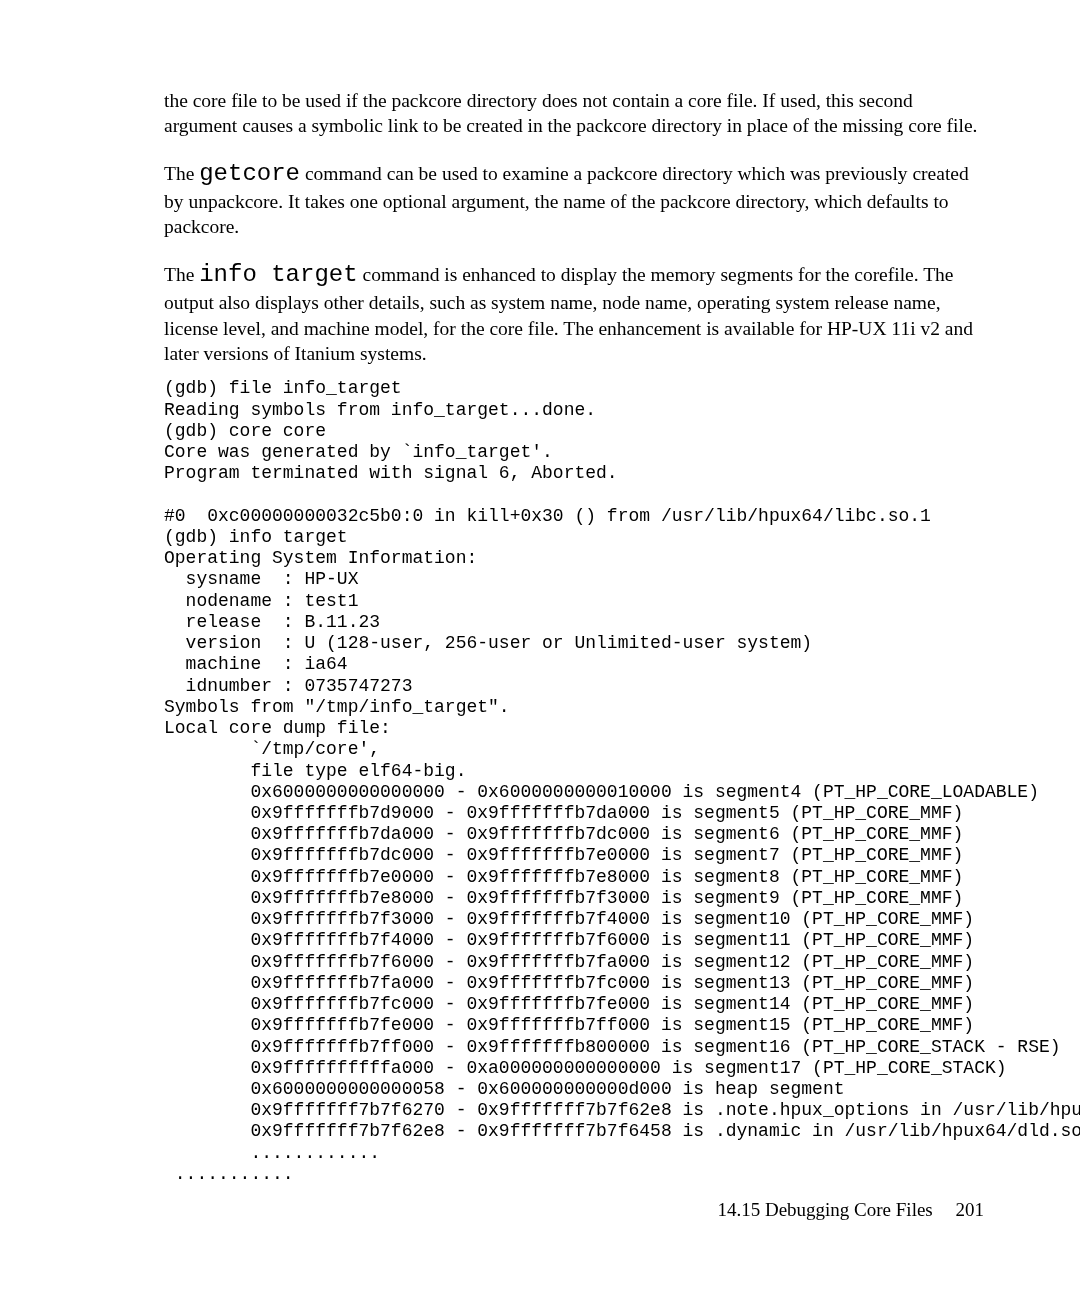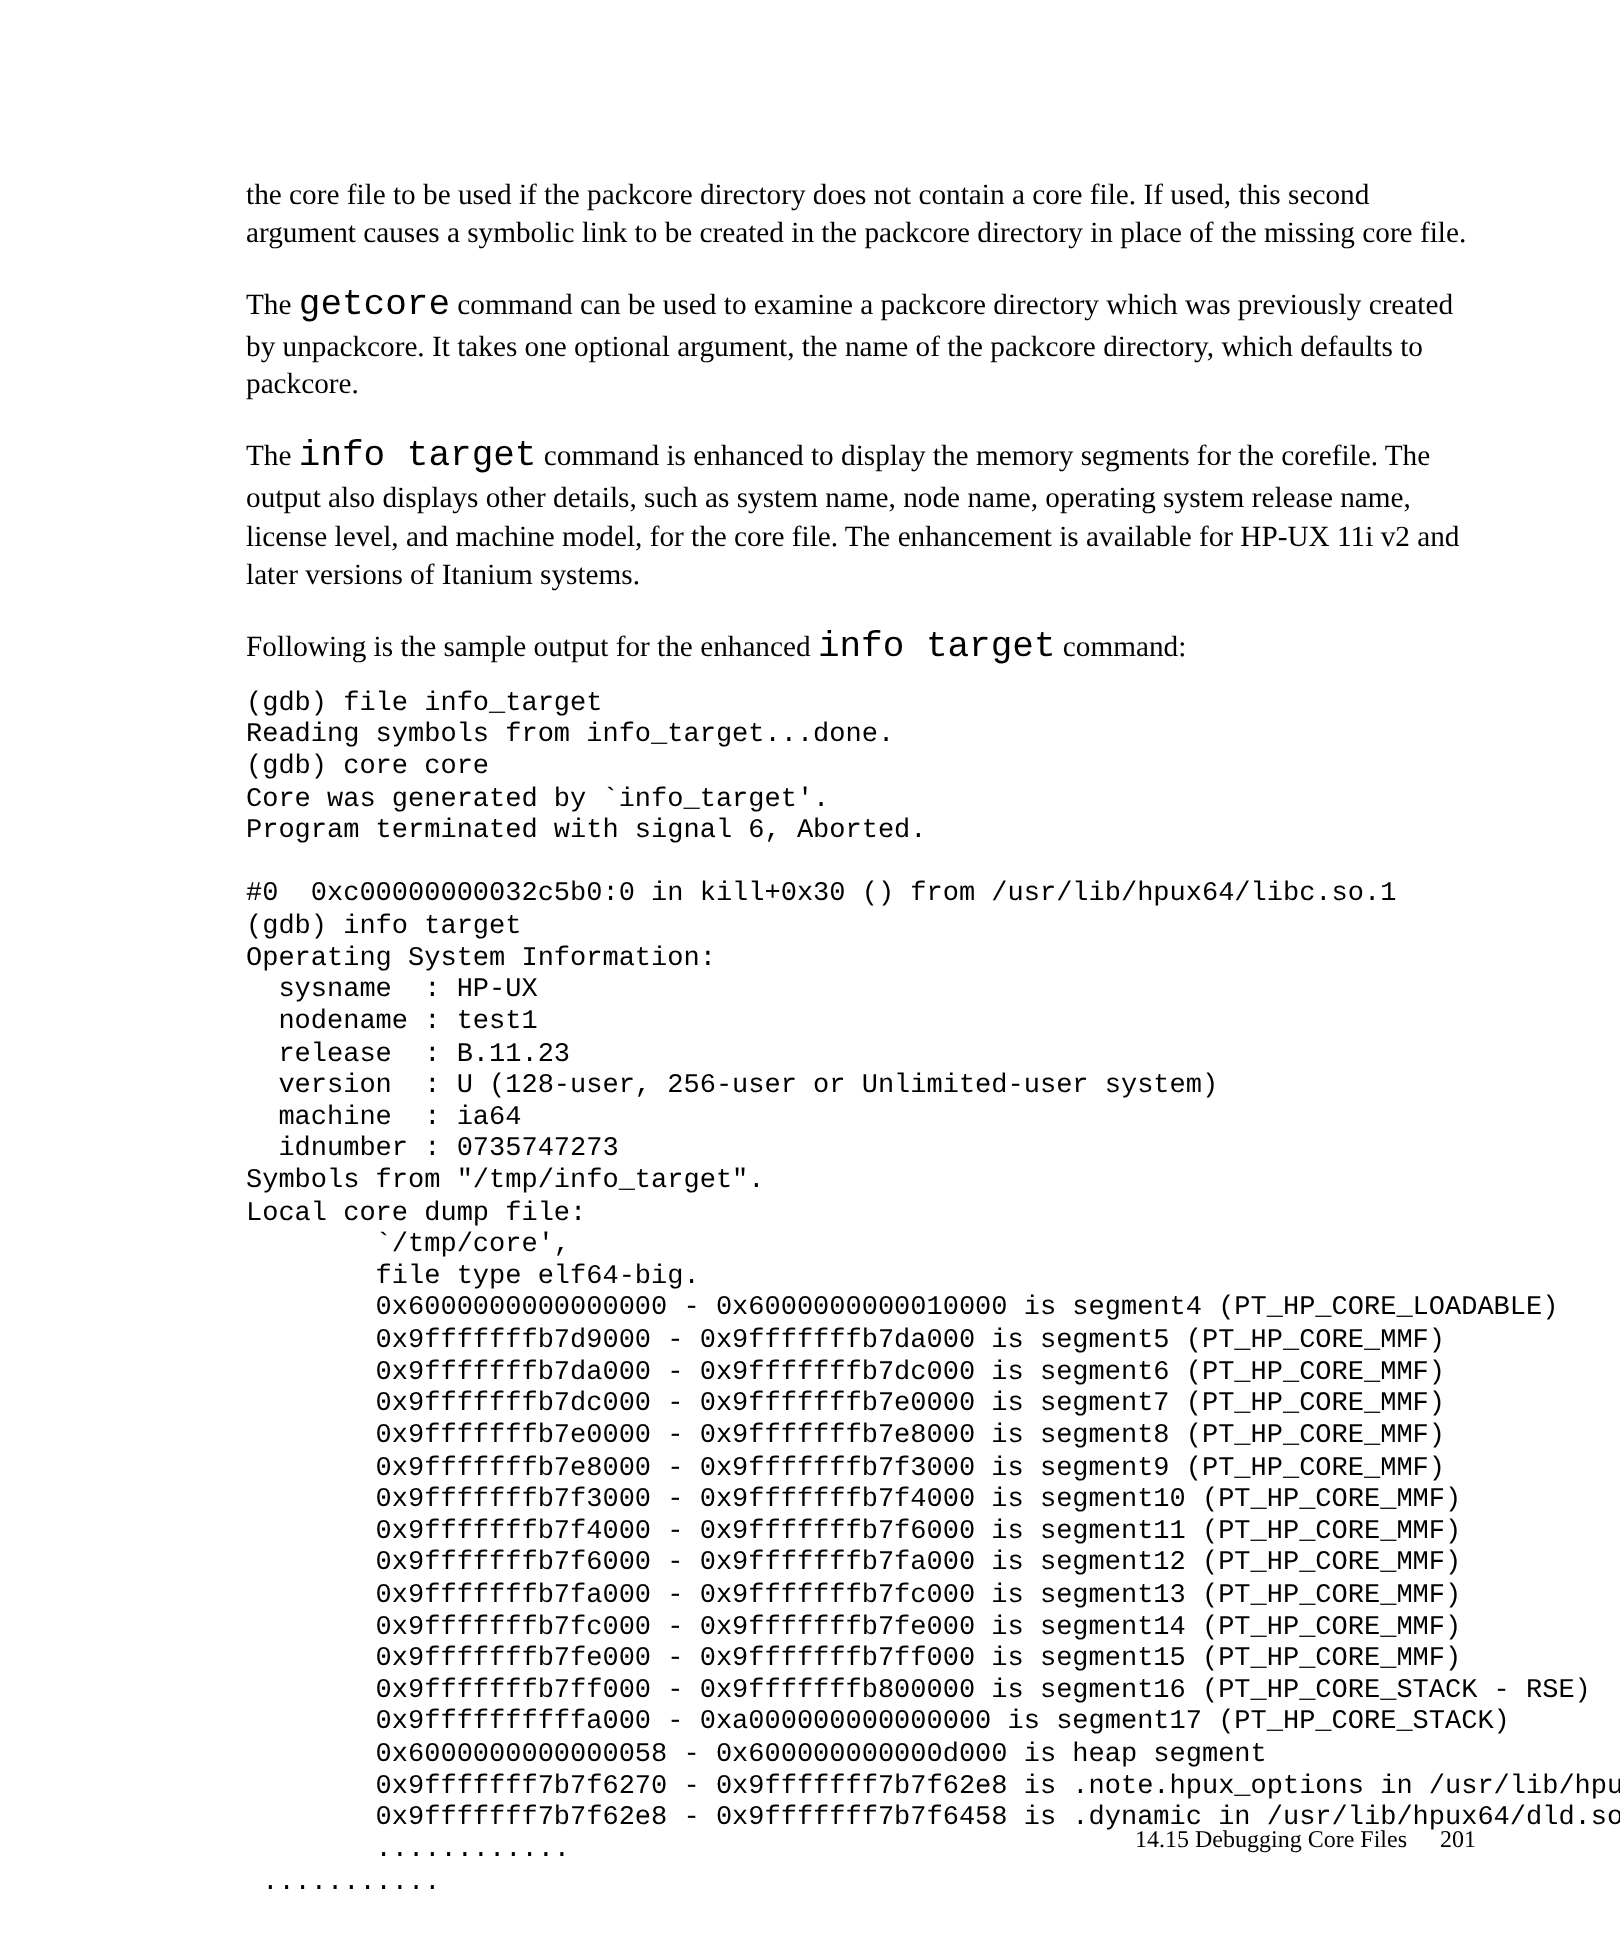--- a/index.html
+++ b/index.html
@@ -6,21 +6,21 @@
       margin: 0;
       padding: 0;
       background: #ffffff;
       font-family: "Palatino Linotype", "Book Antiqua", Palatino, Georgia, serif;
       color: #000000;
       width: 1080px;
       height: 1296px;
       box-sizing: border-box;
     }
     .page {
-      padding: 98px 96px 40px 96px;
+      padding: 68px 96px 40px 96px;
       box-sizing: border-box;
       width: 100%;
       height: 100%;
       position: relative;
     }
     .body-text {
       font-size: 19.5px;
       line-height: 1.3;
       margin-left: 68px;
       margin-bottom: 12px;
@@ -41,23 +41,23 @@
     }
     pre.code-block {
       font-family: "Courier New", Courier, monospace;
       font-size: 18px;
       line-height: 1.18;
       white-space: pre;
       margin: 4px 0 0 68px;
     }
     .footer {
       position: absolute;
-      bottom: 60px;
+      bottom: 75px;
       right: 96px;
-      font-size: 16px;
+      font-size: 19px;
       font-family: "Palatino Linotype", "Book Antiqua", Palatino, Georgia, serif;
     }
     .footer .pagenum {
       margin-left: 18px;
     }
   </style>
 </head>
 <body>
 
 <div class="page">
@@ -68,23 +68,20 @@
 
   <p class="body-text">
     <span>The </span><span class="mono-inline">getcore</span><span> command can be used to examine a packcore directory which was previously created by unpackcore. It takes one optional argument, the name of the packcore directory, which defaults to packcore.</span>
   </p>
 
 
   <p class="body-text">
     <span>The </span><span class="mono-inline">info target</span><span> command is enhanced to display the memory segments for the corefile. The output also displays other details, such as system name, node name, operating system release name, license level, and machine model, for the core file. The enhancement is available for HP-UX 11i v2 and later versions of Itanium systems.</span>
   </p>
 
-  <p class="body-text">
-    <span>Following is the sample output for the enhanced </span><span class="mono-inline">info target</span><span> command:</span>
-  </p>
 
   <pre class="code-block">(gdb) file info_target
 Reading symbols from info_target...done.
 (gdb) core core
 Core was generated by `info_target'.
 Program terminated with signal 6, Aborted.
 
 #0  0xc00000000032c5b0:0 in kill+0x30 () from /usr/lib/hpux64/libc.so.1
 (gdb) info target
 Operating System Information:

